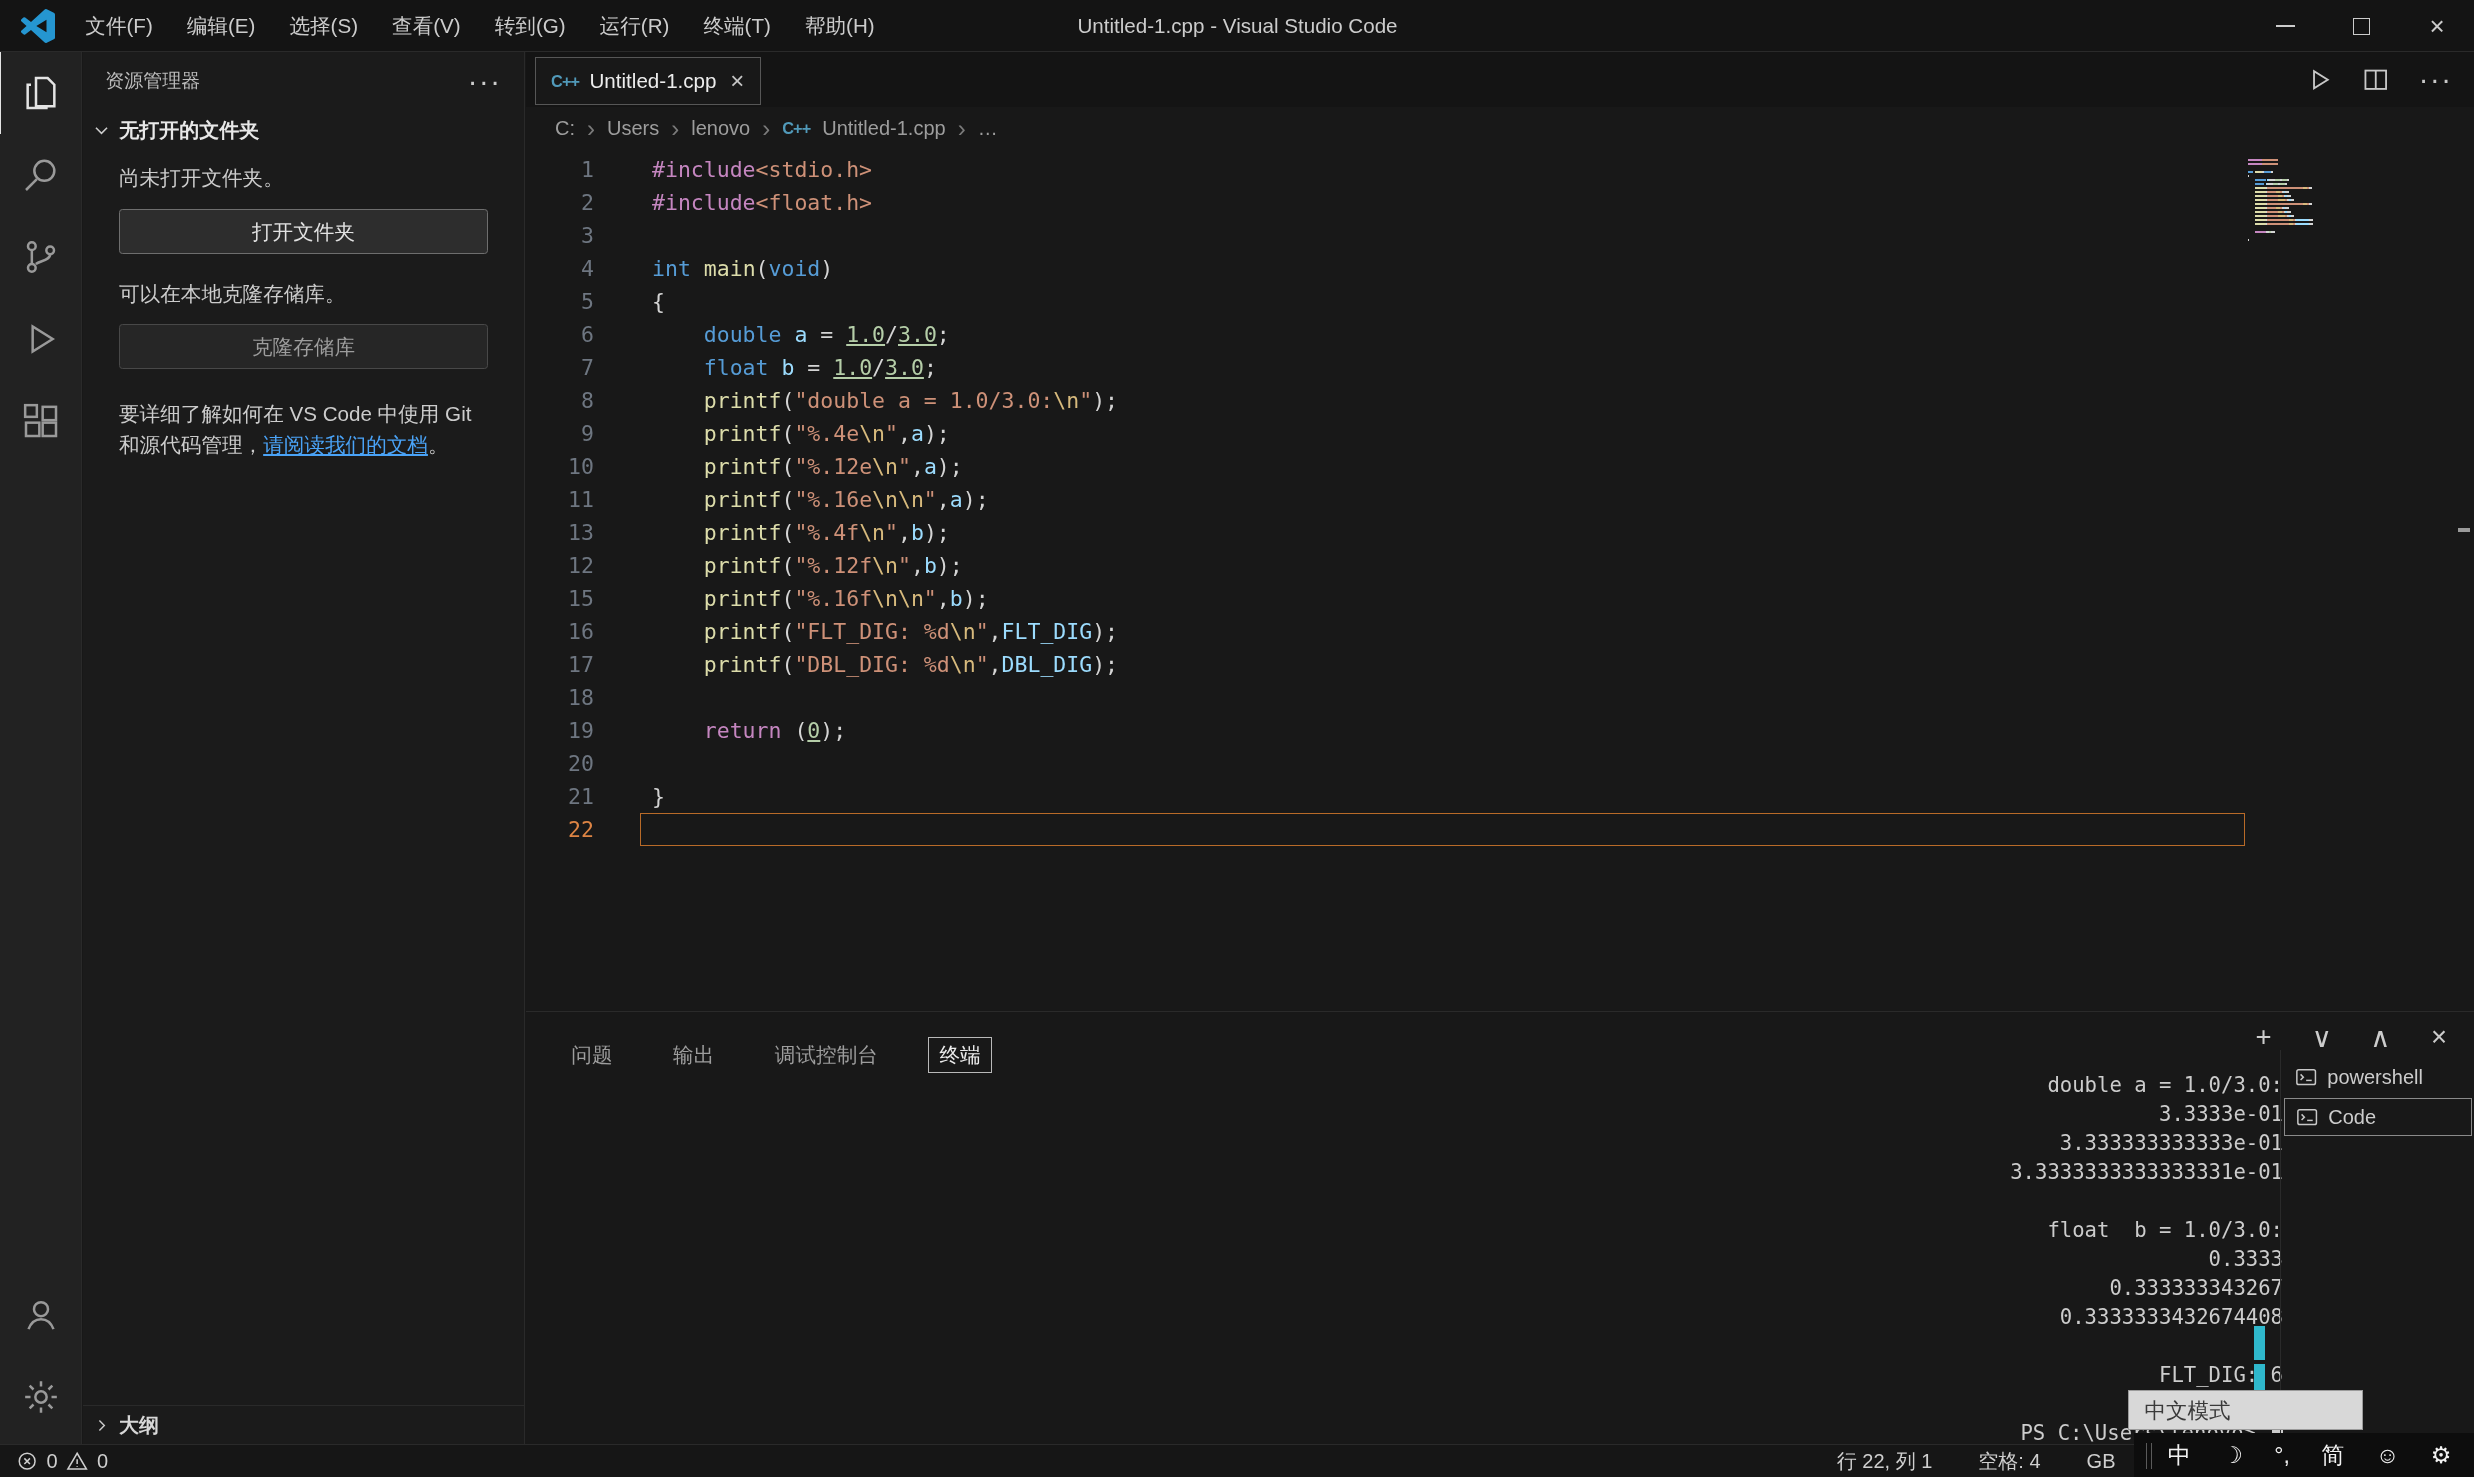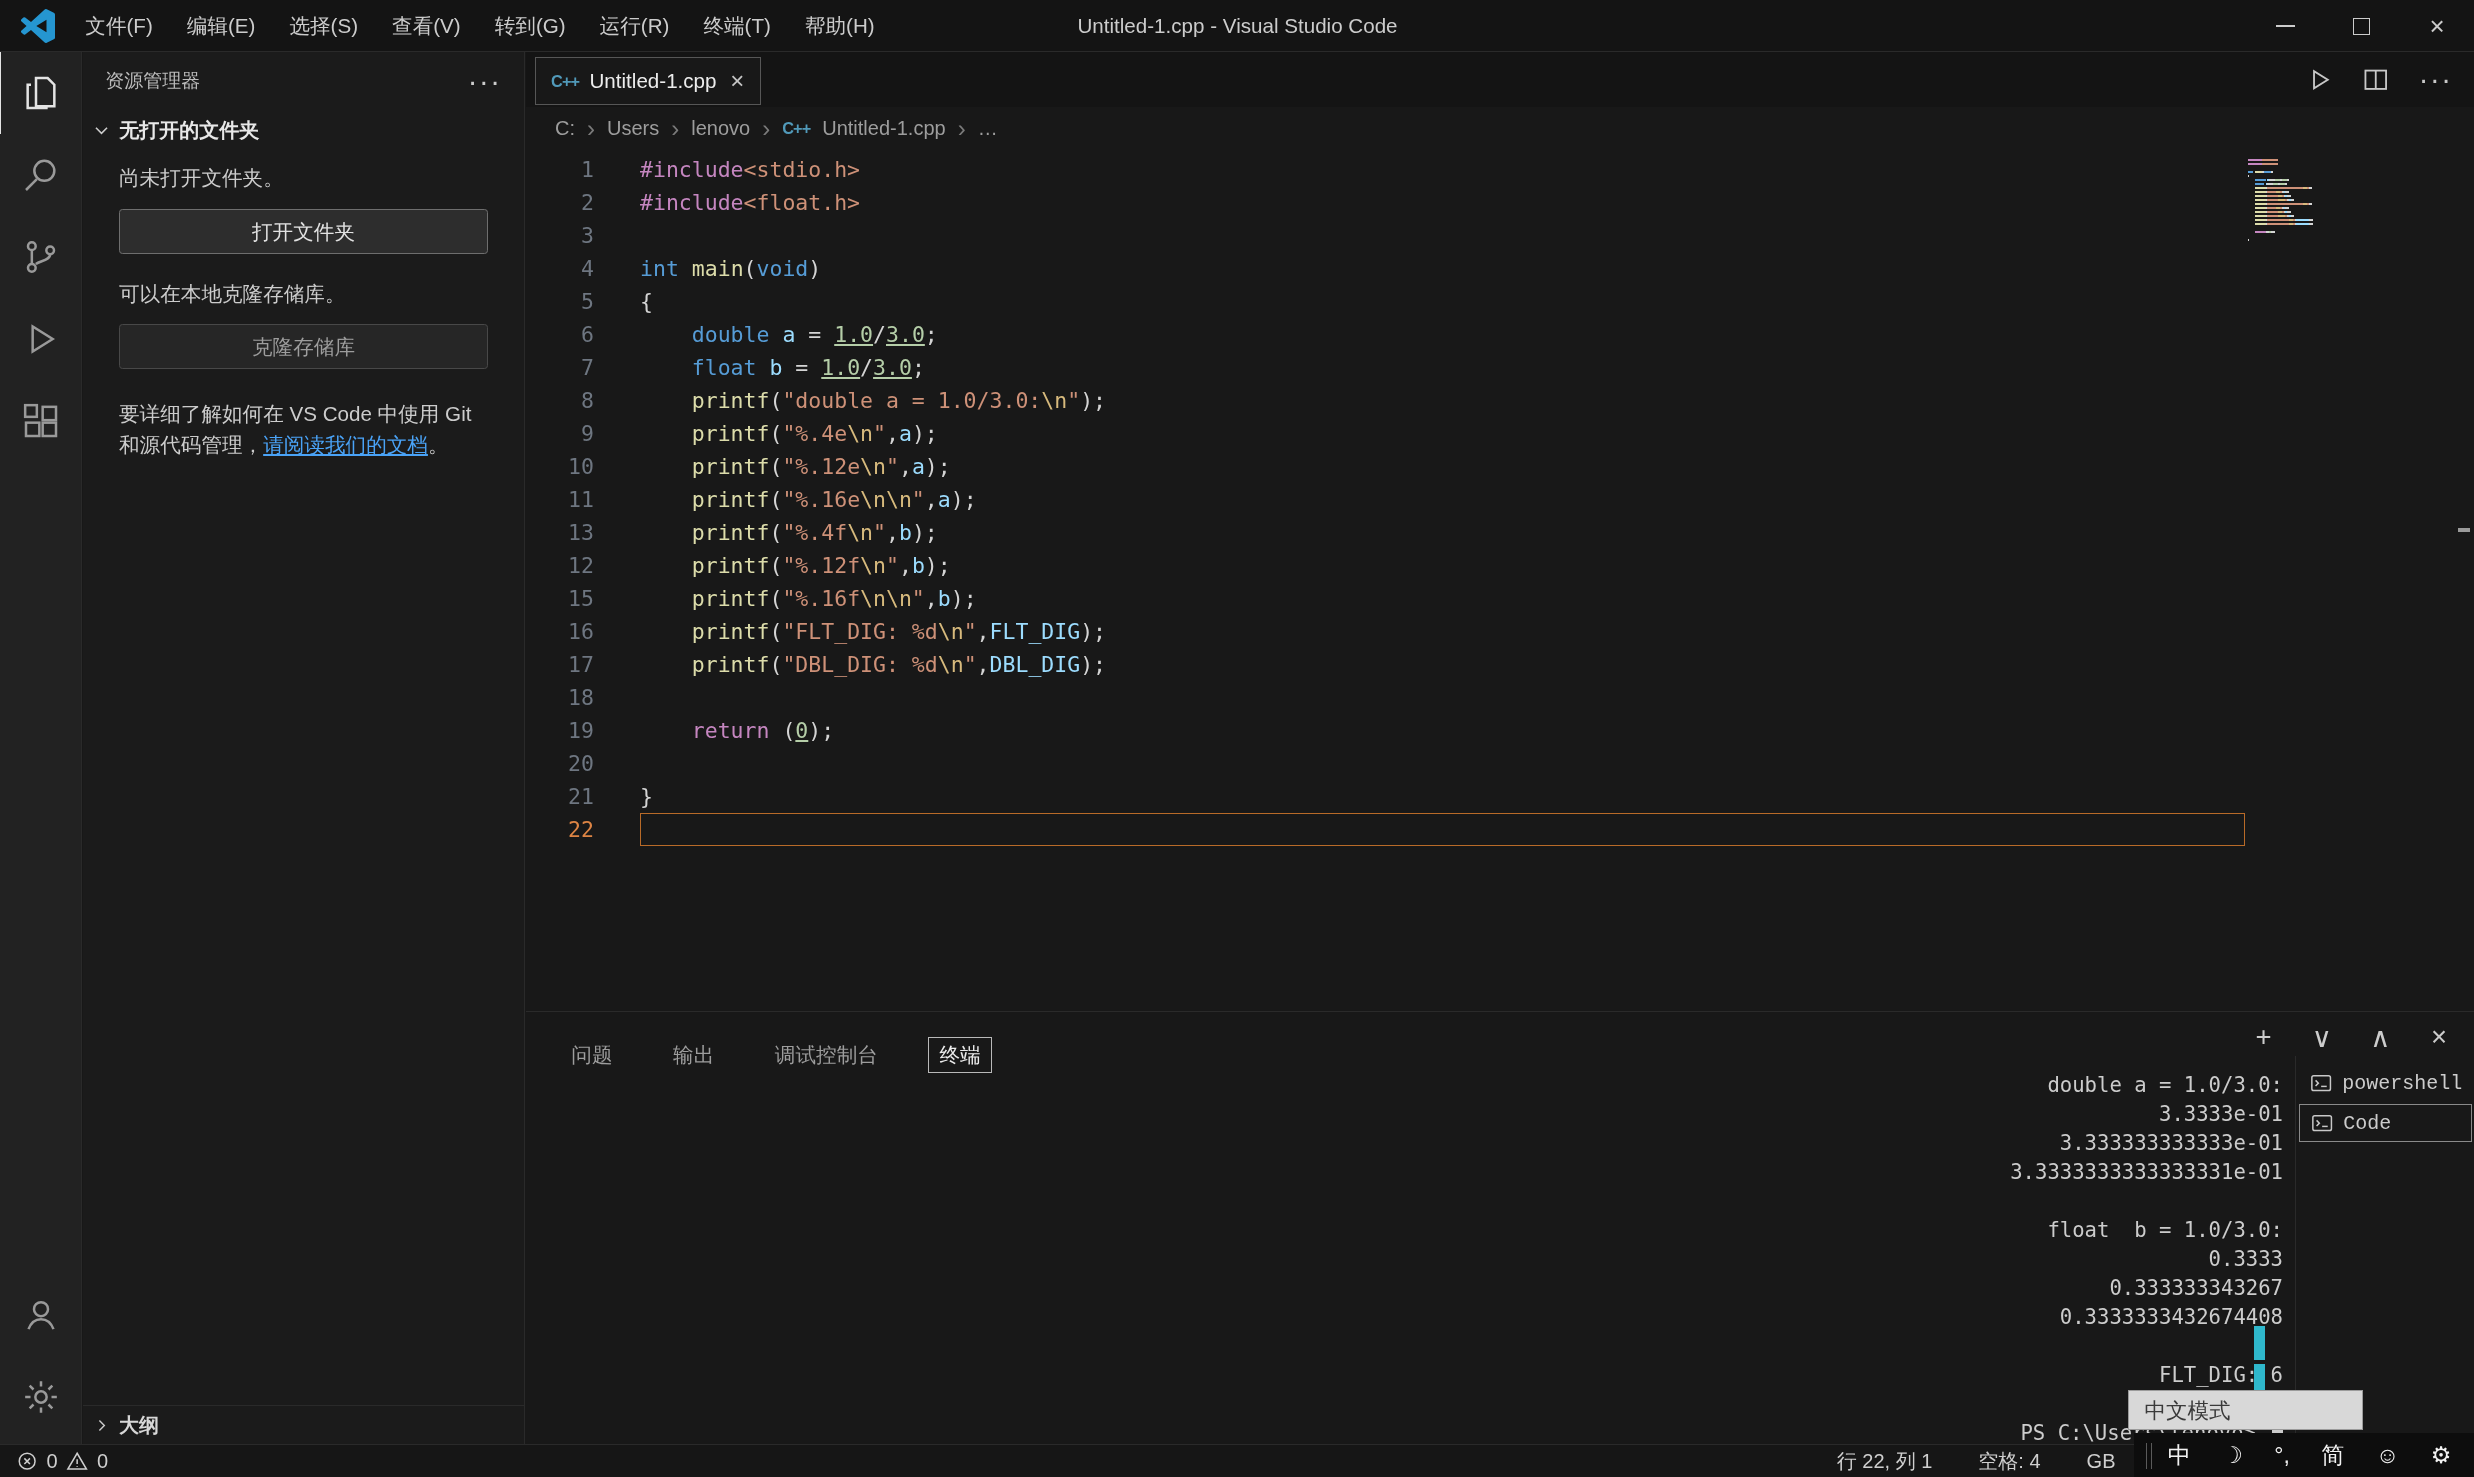--- a/index.html
+++ b/index.html
@@ -51,40 +51,40 @@
   .ea-dots{font-size:29px;letter-spacing:1.7px;}
   .breadcrumb{height:43px;display:flex;align-items:center;gap:12px;padding:0 29px;font-size:20px;color:#9d9d9d;background:#181818;}
   .bc-sep{color:#7a7a7a;font-size:24px;}
   .crumb{white-space:nowrap;}
 
   .editor{position:relative;height:861px;background:#181818;overflow:hidden;font-family:"DejaVu Sans Mono",monospace;font-size:21.5px;}
   .code-lines{padding-top:3.4px;}
   .code-line{display:flex;height:33px;line-height:33px;position:relative;}
   .ln{width:114px;padding-right:46px;text-align:right;color:#6e7681;flex:none;}
   .ln-active{color:#dd8444;}
-  .code-text{white-space:pre;}
+  .code-text{white-space:pre;margin-left:12px;}
   .tk-k{color:#569cd6;} .tk-c{color:#c586c0;} .tk-f{color:#dcdcaa;} .tk-s{color:#ce9178;}
   .tk-e{color:#d7ba7d;} .tk-n{color:#b5cea8;text-decoration:underline;} .tk-v{color:#9cdcfe;} .tk-d{color:#d4d4d4;}
   .line-box{position:absolute;left:114px;right:230px;top:0;height:33px;border:1.7px solid #b86a28;}
   .minimap{position:absolute;top:8.6px;right:150px;width:79px;}
   .mm-row{height:4px;display:flex;padding-left:1.7px;}
   .mm-tk{height:2.6px;display:inline-block;}
   .ov-dash{position:absolute;right:5.2px;top:378px;width:12px;height:4.3px;background:#9a9a9a;}
 
   
   .panel{position:absolute;left:0;top:959px;width:1949px;height:434px;background:#181818;border-top:0.9px solid #2a2a2a;}
   .panel-tabs{height:50px;display:flex;align-items:center;gap:40px;padding-left:35px;}
   .panel-tab{font-size:20.6px;color:#9d9d9d;height:36px;display:flex;align-items:center;padding:0 10.3px;margin-top:35px;}
   .panel-tab.active{color:#ececec;border:0.9px solid #b9b9b9;}
   .panel-actions{position:absolute;right:20.6px;top:8.6px;display:flex;align-items:center;gap:27.5px;color:#cccccc;font-size:27.5px;}
   .pa-ic{width:31px;text-align:center;}
   .terminal-wrap{position:absolute;left:0;top:50px;right:192px;bottom:0;overflow:hidden;text-align:right;}
   .terminal-lines{padding:8.6px 0 0 35px;font-family:"DejaVu Sans Mono",monospace;font-size:20.6px;line-height:29px;color:#cccccc;white-space:pre;}
   .cursor{display:inline-block;width:11.2px;height:23px;background:#cccccc;vertical-align:-4.3px;margin-left:3.4px;}
-  .terminal-list{position:absolute;top:44px;right:0;width:180px;bottom:0;border-left:0.9px solid #2a2a2a;padding-top:6.9px;font-family:Liberation Mono, monospace;}
+  .terminal-list{position:absolute;top:38px;right:0;width:195px;bottom:0;border-left:0.9px solid #2a2a2a;padding-top:6.9px;}
   .term-item{display:flex;align-items:center;gap:10.3px;height:38px;padding:0 10.3px;font-size:20px;color:#cccccc;margin:1.7px 3.4px;}
   .term-item.selected{border:0.9px solid #8a8a8a;}
   .term-ic{width:22.3px;height:22.3px;color:#c8c8c8;flex:none;}
 
   
   .statusbar{position:absolute;bottom:0;left:0;width:2475px;height:34px;background:#161616;border-top:0.9px solid #2a2a2a;display:flex;align-items:center;justify-content:space-between;padding:0 15.5px;font-size:20px;color:#cfcfcf;z-index:20;}
   .status-left{display:flex;align-items:center;gap:8.6px;}
   .status-left svg{width:22.3px;height:22.3px;stroke:#cfcfcf;fill:none;stroke-width:1.6;}
   .status-right{display:flex;align-items:center;gap:46px;margin-right:344px;}
   .status-item{white-space:nowrap;}

